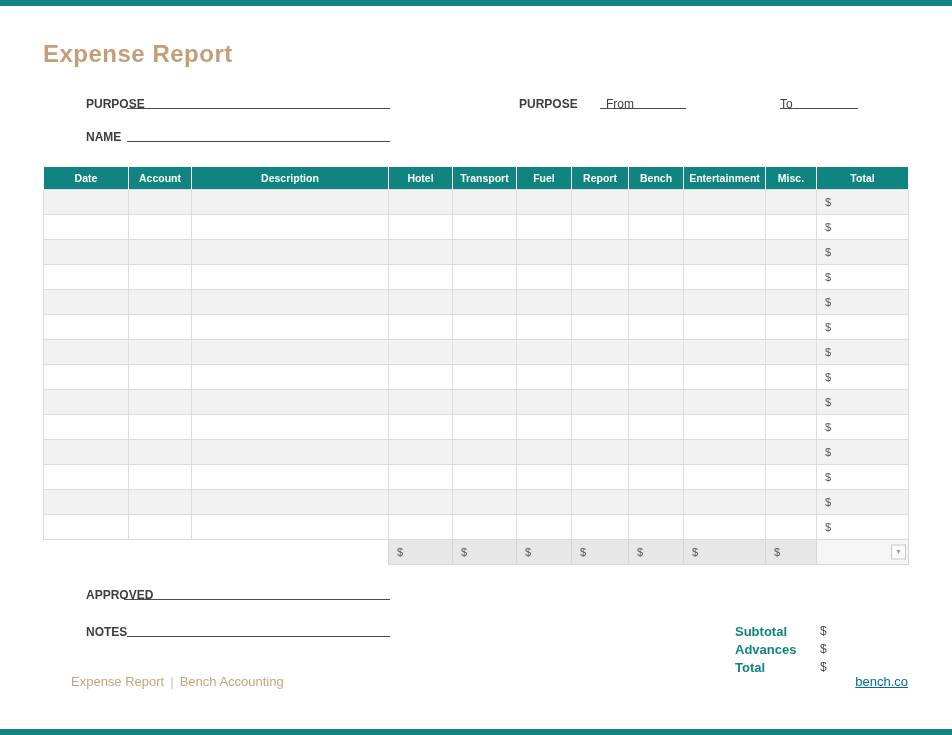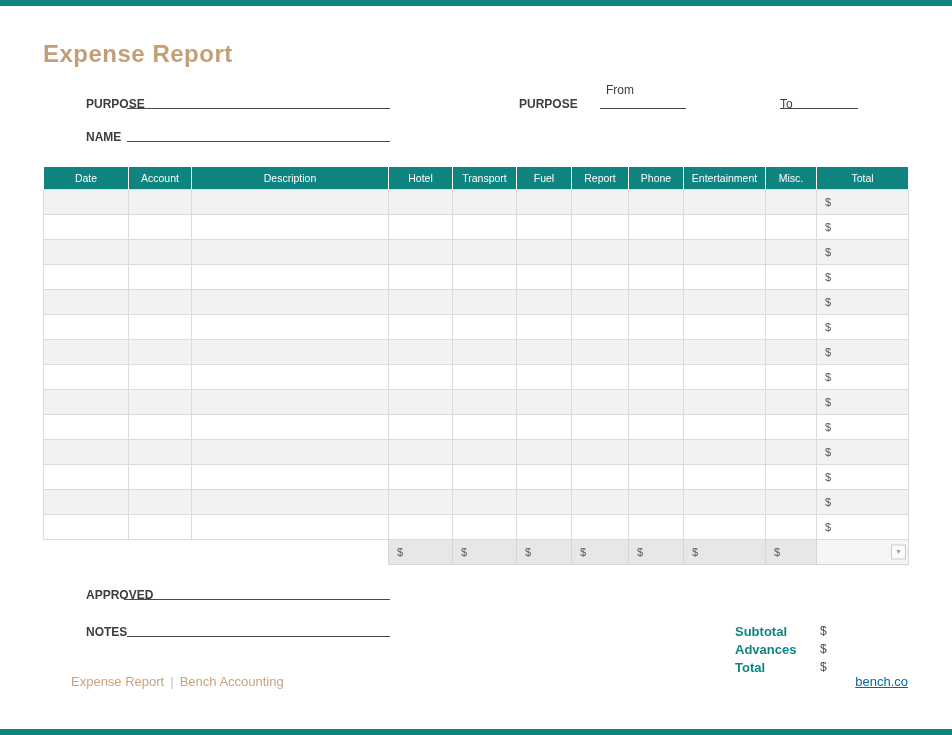--- a/index.html
+++ b/index.html
@@ -14,21 +14,21 @@
     position:absolute;left:43px;top:40px;font-size:24px;font-weight:bold;
     color:#c49e77;letter-spacing:.5px;
   }
   .field-label{position:absolute;font-size:12px;font-weight:bold;color:#3d3d3d;margin-left:43px;}
   .field-label.plain{font-weight:normal;}
   .fill-line{position:absolute;border-bottom:1px solid #4a4a4a;height:18px;}
   
   .table-wrap{position:absolute;left:43px;top:167px;width:866px;}
   table{border-collapse:collapse;table-layout:fixed;width:865px;}
   th{
-    background:#108480;color:#ffffff;font-size:10.5px;font-weight:normal;
+    background:#108480;color:#ffffff;font-size:10.5px;font-weight:bold;
     height:22px;border:1px solid #ffffff;border-top:none;border-bottom:none;
     text-align:center;padding:0 2px;overflow:hidden;white-space:nowrap;
   }
   td{
     border:1px solid #dcdcdc;height:24px;font-size:11px;color:#555;
     padding:0 0 0 8px;text-align:left;overflow:hidden;
   }
   tbody tr:nth-child(odd) td{background:#f2f2f2;}
   tbody tr:nth-child(even) td{background:#ffffff;}
   tbody tr.totals-row td{border:none;background:#ffffff;}
@@ -61,21 +61,21 @@
 
 <div class="accent-bar top"></div>
 <div class="accent-bar bottom"></div>
 
 <div class="page-title">Expense Report</div>
 
 <div class="field-label" style="left:43px;top:97px;">PURPOSE</div>
 <div class="fill-line" style="left:127px;top:90px;width:263px;"></div>
 
 <div class="field-label" style="left:476px;top:97px;">PURPOSE</div>
-<div class="field-label plain" style="left:563px;top:83px;">From</div>
+<div class="field-label plain" style="left:563px;top:97px;">From</div>
 <div class="fill-line" style="left:600px;top:90px;width:86px;"></div>
 <div class="field-label plain" style="left:737px;top:97px;">To</div>
 <div class="fill-line" style="left:780px;top:90px;width:78px;"></div>
 
 <div class="field-label" style="left:43px;top:130px;">NAME</div>
 <div class="fill-line" style="left:127px;top:123px;width:263px;"></div>
 
 <div class="table-wrap">
   <table>
     <colgroup>
@@ -93,21 +93,21 @@
     </colgroup>
     <thead>
       <tr>
           <th>Date</th>
           <th>Account</th>
           <th>Description</th>
           <th>Hotel</th>
           <th>Transport</th>
           <th>Fuel</th>
           <th>Report</th>
-          <th>Phone</th>
+          <th>Bench</th>
           <th>Entertainment</th>
           <th>Misc.</th>
           <th>Total</th>
         </tr>
     </thead>
     <tbody>
         <tr>
           <td></td>
           <td></td>
           <td></td>

